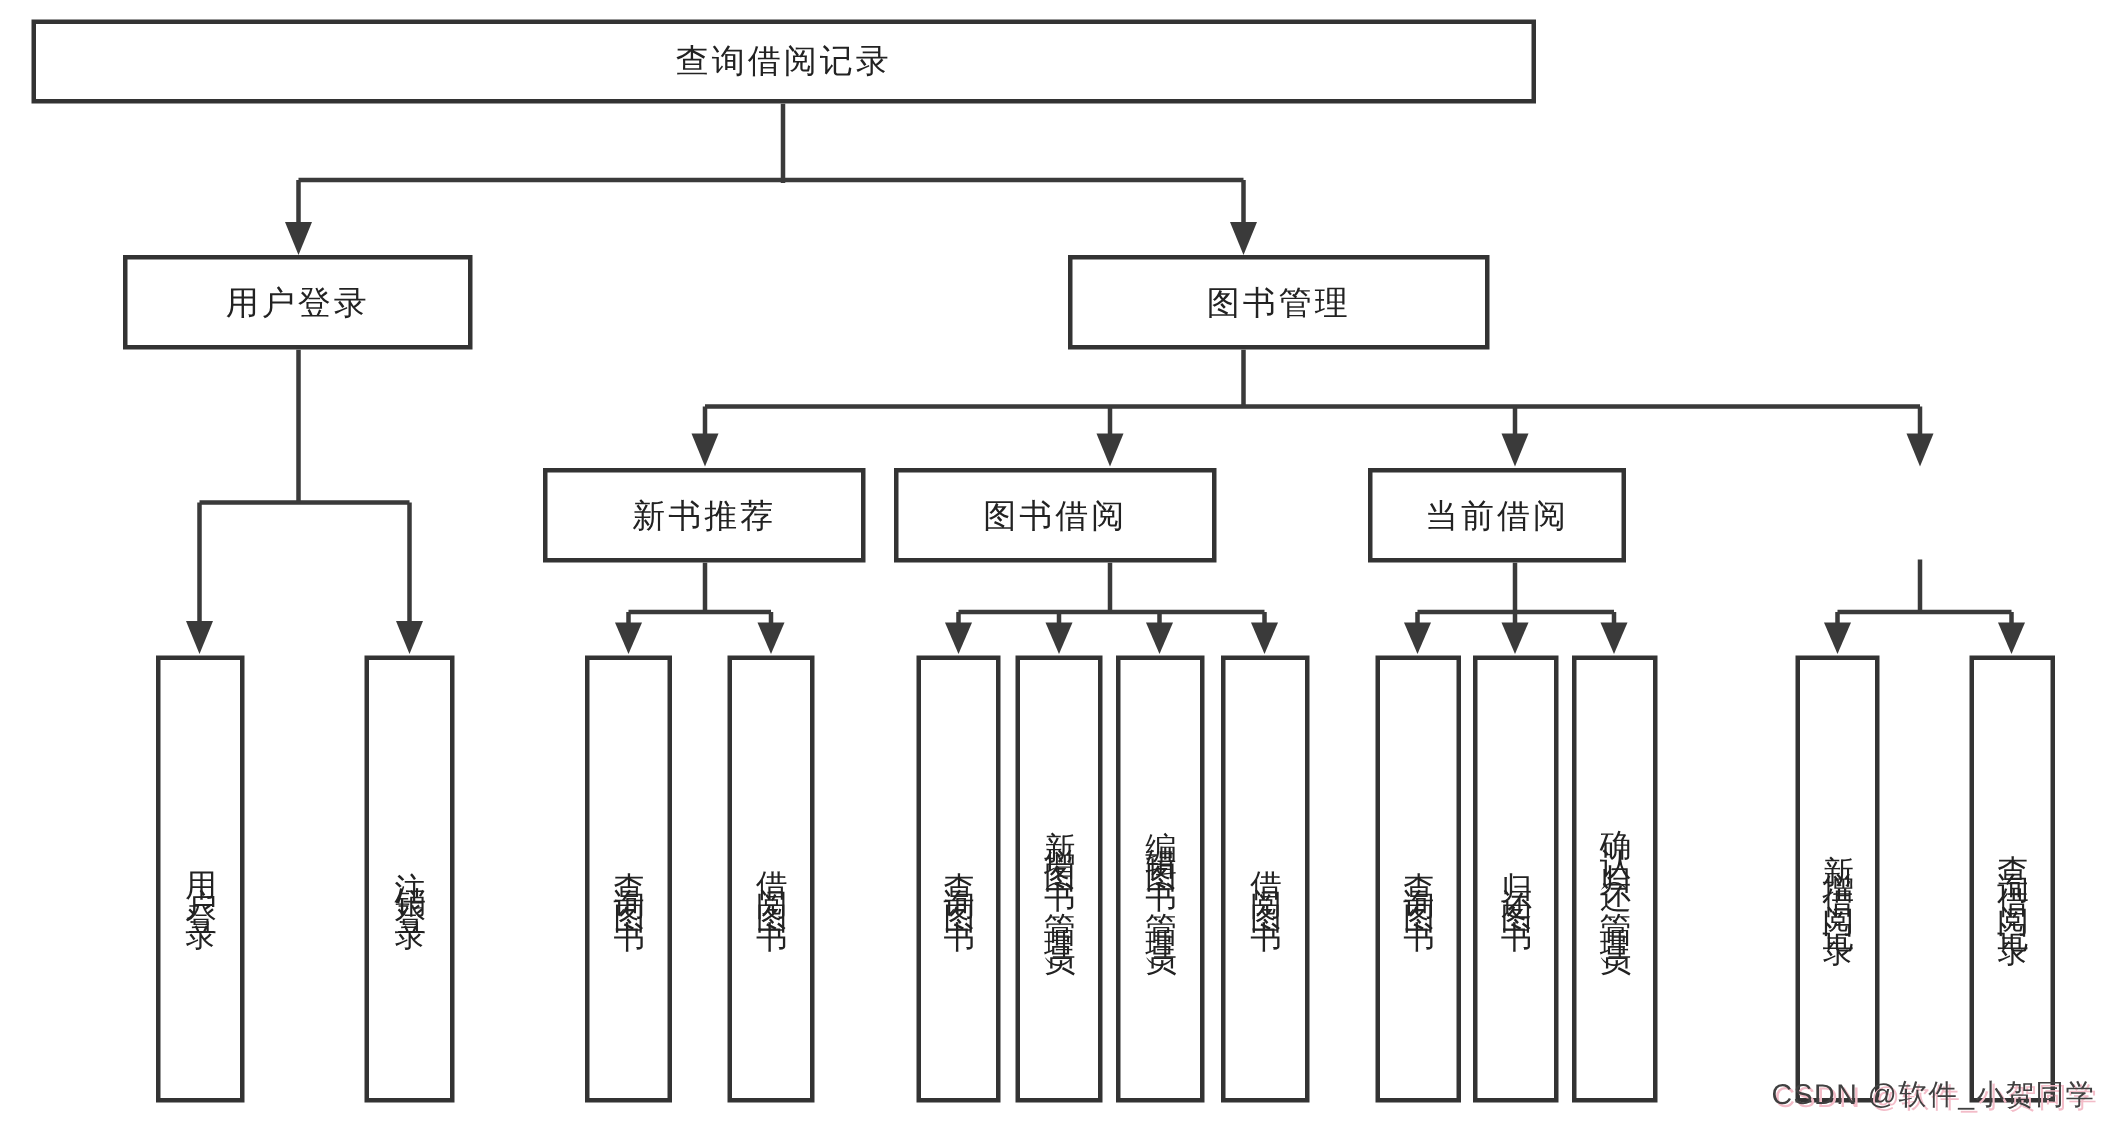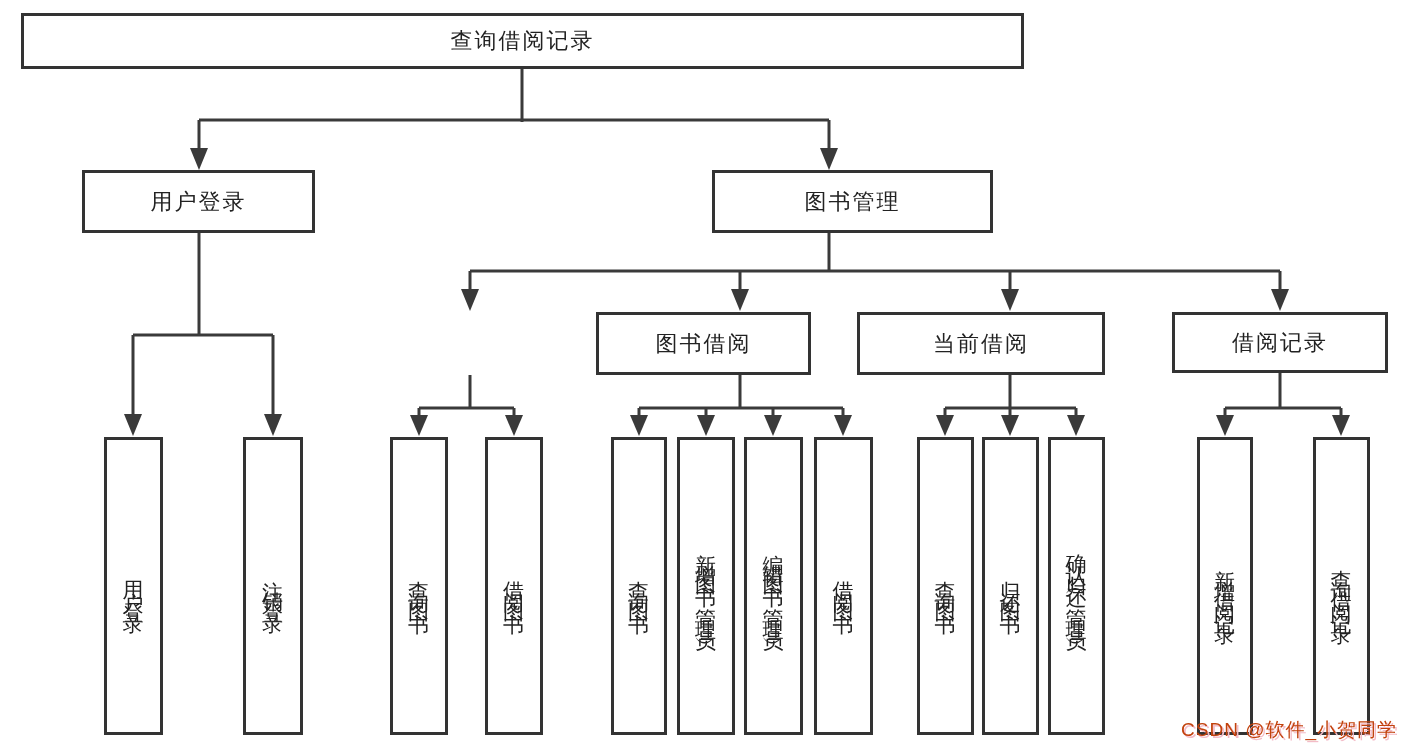--- a/index.html
+++ b/index.html
@@ -17,21 +17,21 @@
   }
   .hlabel{
     font-size:22px;letter-spacing:2px;white-space:nowrap;line-height:1;
   }
   .vtext{
     writing-mode:vertical-rl;text-orientation:mixed;
     font-size:21px;letter-spacing:11px;line-height:1;white-space:nowrap;
   }
   .watermark{
     position:absolute;z-index:5;right:8px;bottom:4px;
-    font-size:19px;letter-spacing:1px;color:#c2410c;
+    font-size:19px;letter-spacing:1px;color:#404040;
     text-shadow:2px 2px 0 #f3bcc8;white-space:nowrap;
   }
 </style>
 </head>
 <body>
 
 <div id="stage">
 
   <svg id="connectors" width="1405" height="747" viewBox="0 0 1405 747">
     <g stroke="#3a3a3a" stroke-width="3" fill="none">
@@ -71,28 +71,28 @@
     <span class="hlabel">查询借阅记录</span>
   </div>
 
   <div class="box" style="left:82px;top:170px;width:233px;height:63px">
     <span class="hlabel">用户登录</span>
   </div>
   <div class="box" style="left:712px;top:170px;width:281px;height:63px">
     <span class="hlabel">图书管理</span>
   </div>
 
+  <div class="box" style="left:362px;top:312px;width:215px;height:63px">
+    <span class="hlabel">新书推荐</span>
+  </div>
   <div class="box" style="left:596px;top:312px;width:215px;height:63px">
     <span class="hlabel">图书借阅</span>
   </div>
-  <div class="box" style="left:857px;top:312px;width:248px;height:63px">
+  <div class="box" style="left:912px;top:312px;width:172px;height:63px">
     <span class="hlabel">当前借阅</span>
-  </div>
-  <div class="box" style="left:1172px;top:312px;width:216px;height:61px">
-    <span class="hlabel">借阅记录</span>
   </div>
 
   <div class="box" style="left:104px;top:437px;width:59px;height:298px">
     <span class="vtext">用户登录</span>
   </div>
   <div class="box" style="left:243px;top:437px;width:60px;height:298px">
     <span class="vtext">注销登录</span>
   </div>
 
   <div class="box" style="left:390px;top:437px;width:58px;height:298px">

